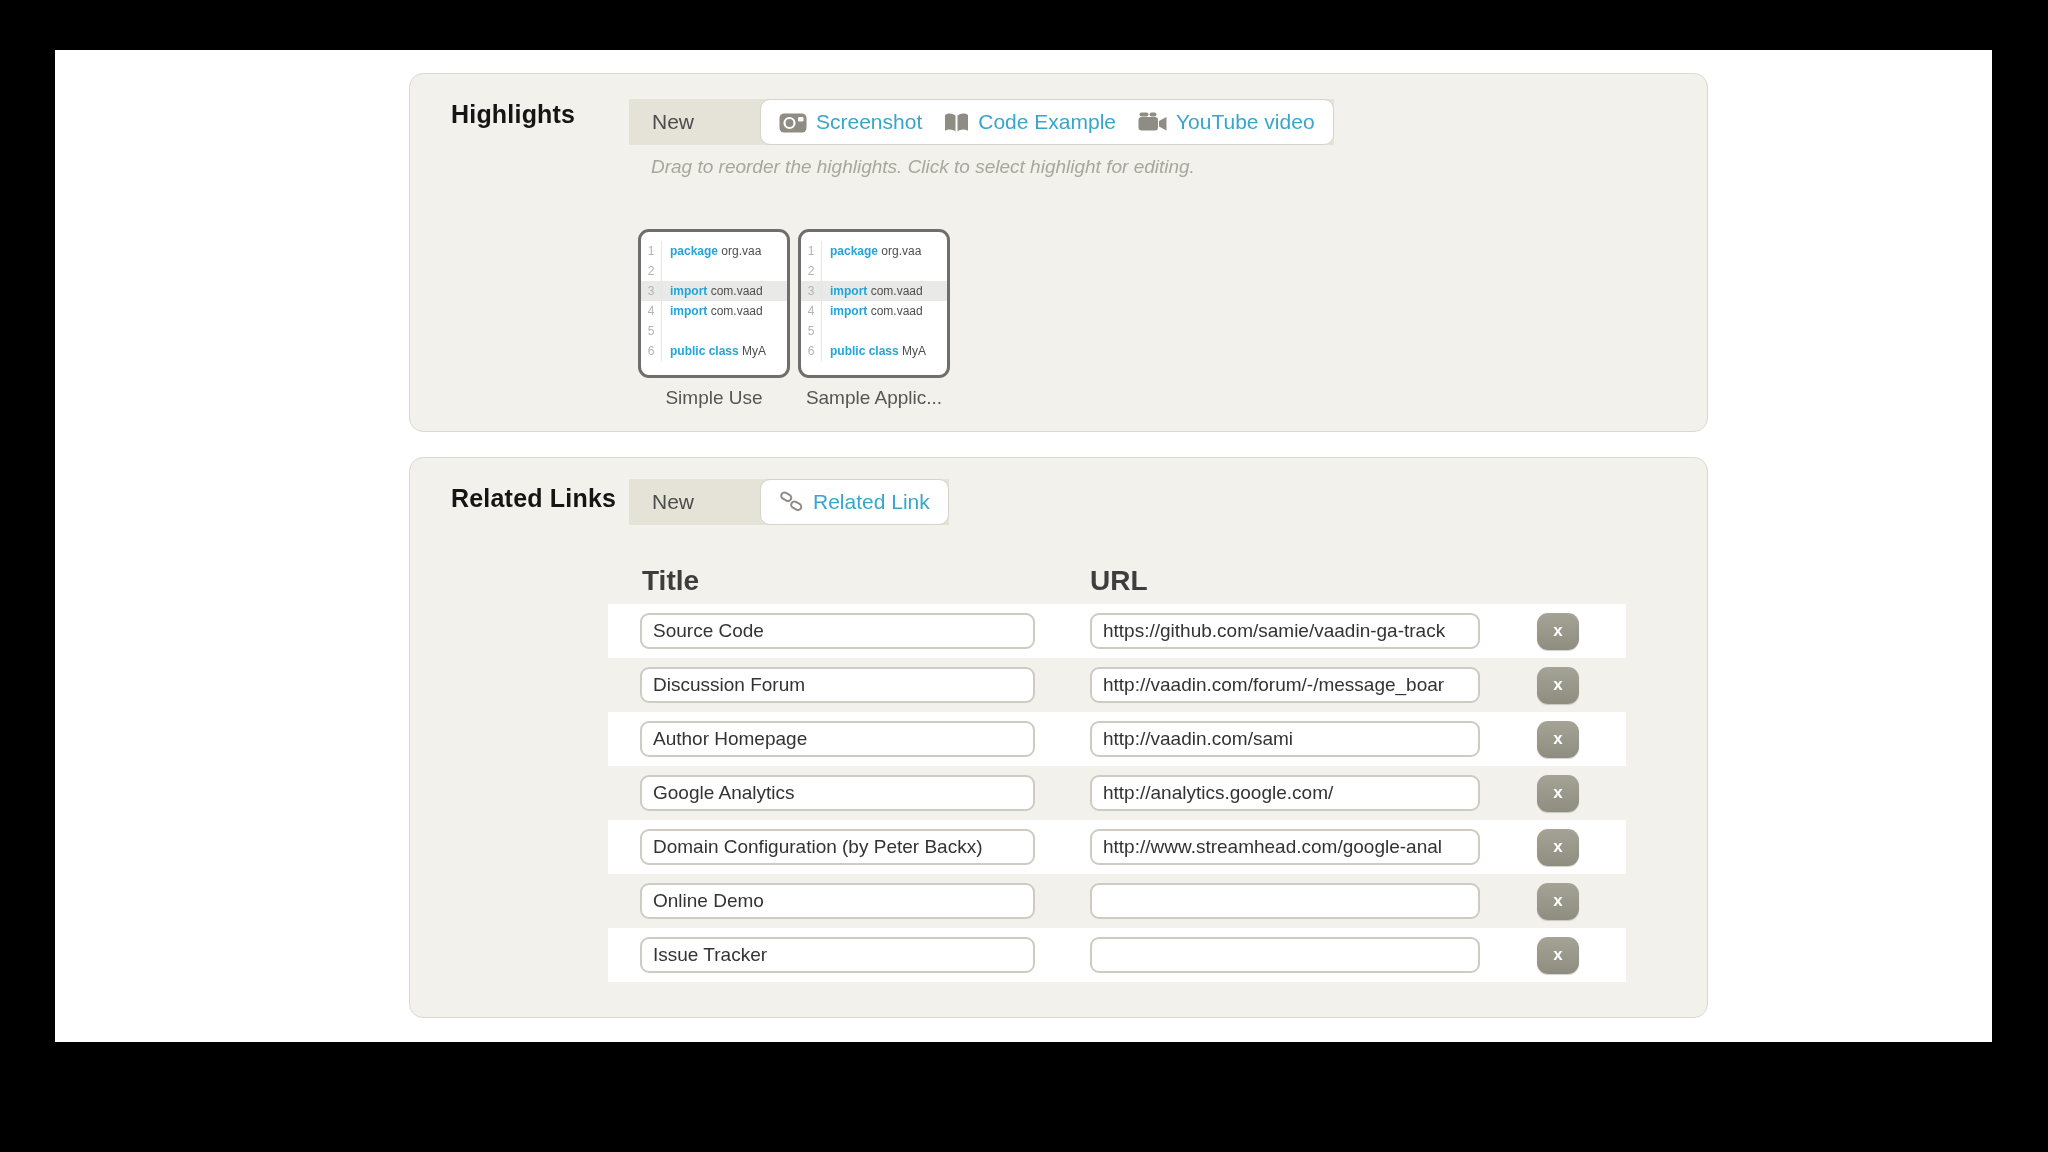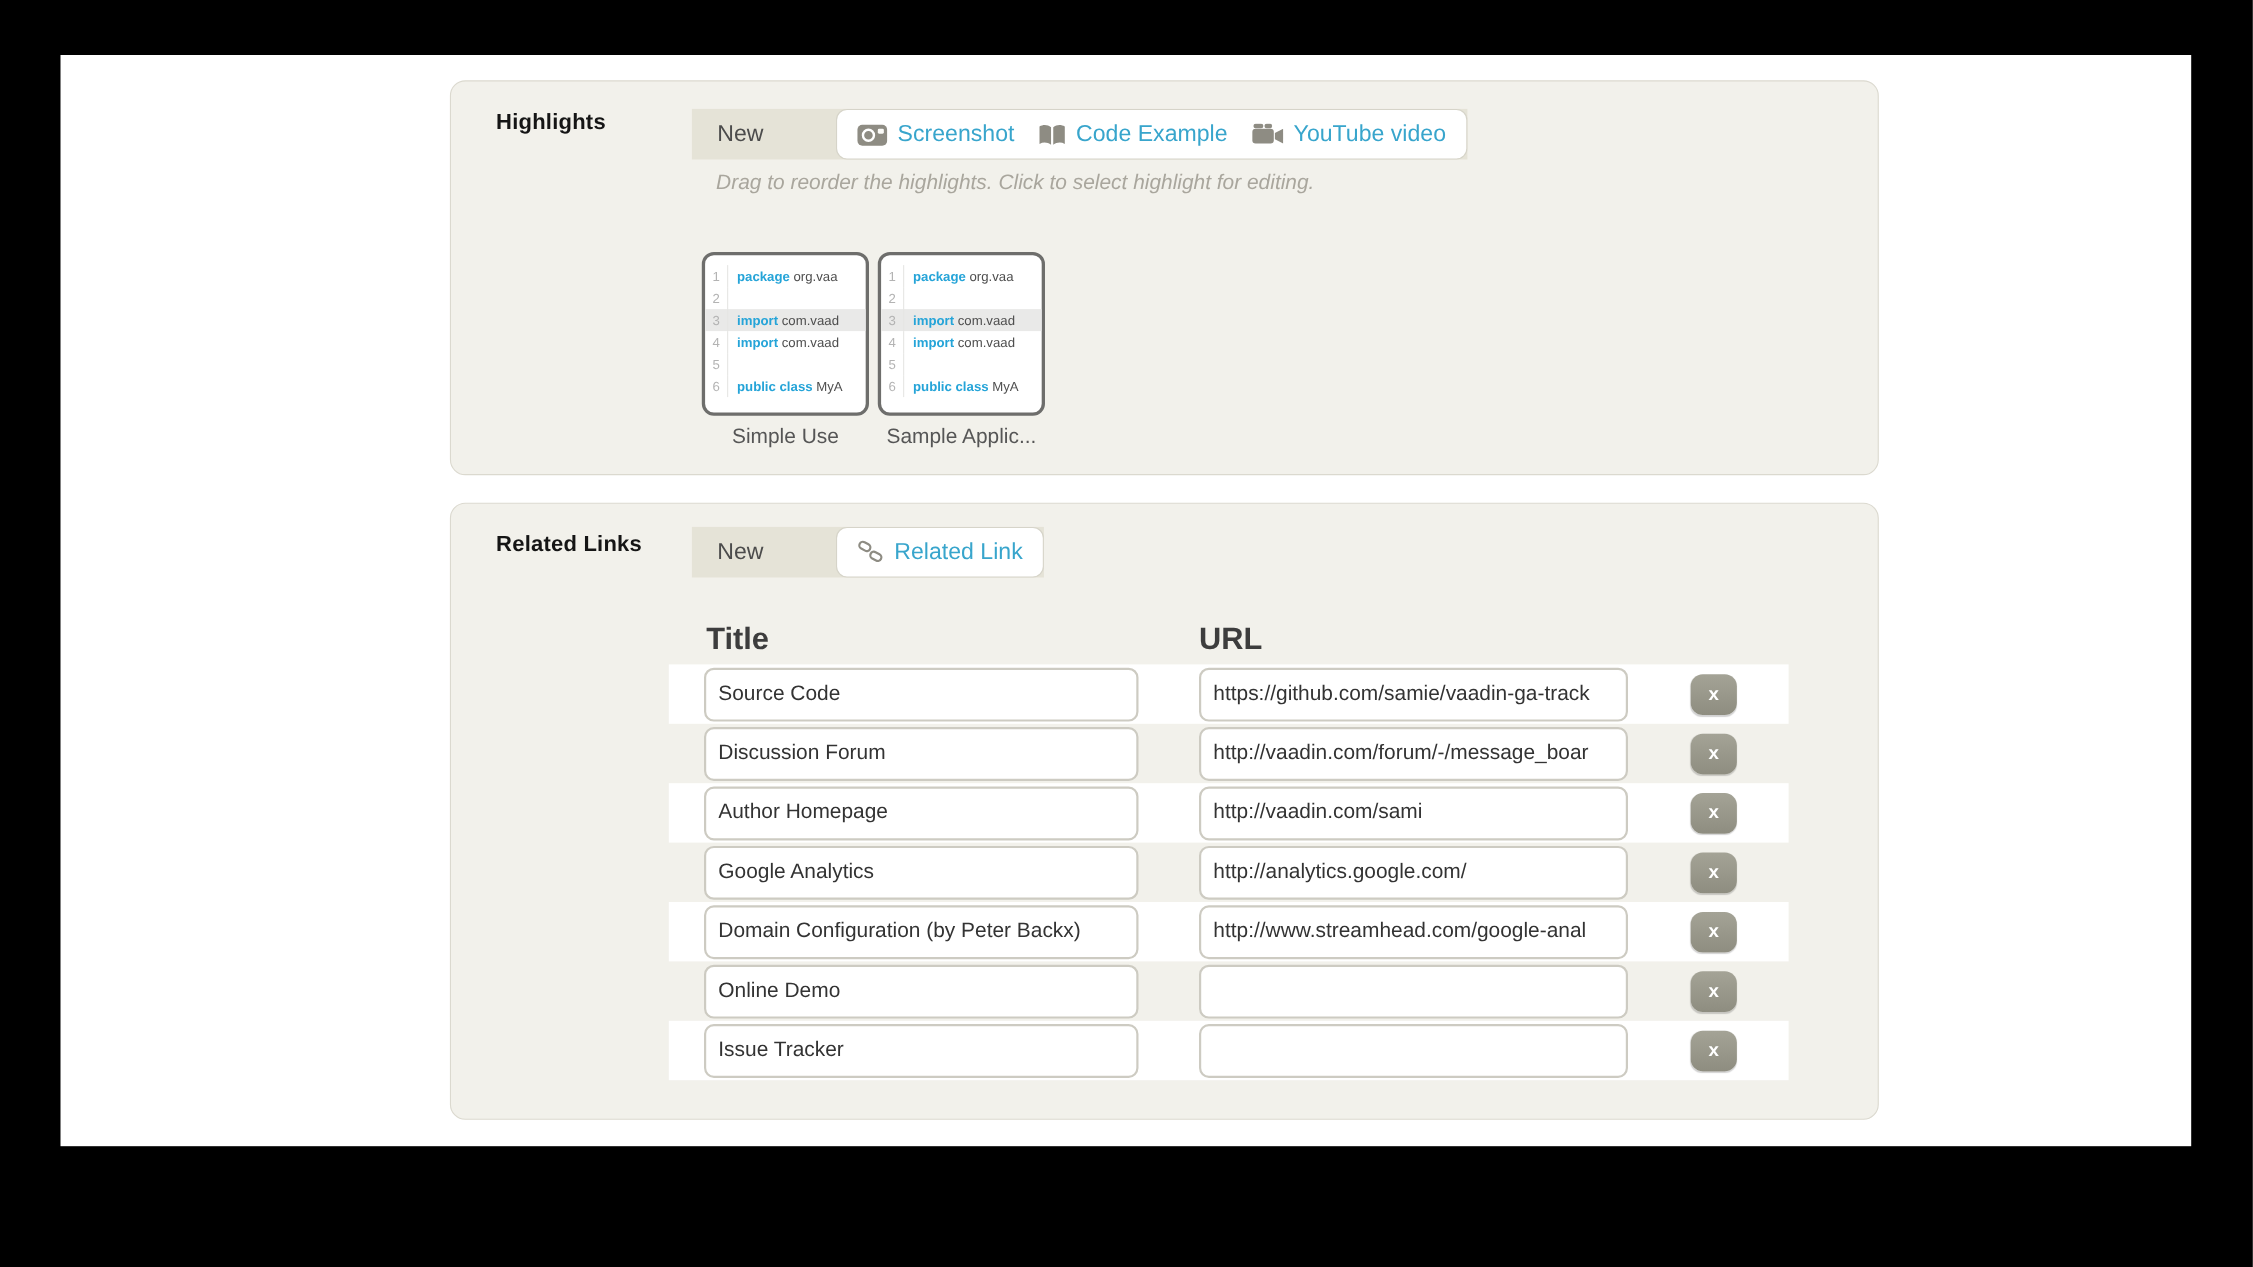--- a/index.html
+++ b/index.html
@@ -18,21 +18,21 @@
     position:absolute; left:354px; width:1299px;
     background:#f2f1eb;
     border:1px solid #dbd9cf;
     border-radius:14px;
   }
   #panel-highlights { top:23px; height:359px; }
   #panel-links     { top:407px; height:561px;padding-left:24px; }
 
   .panel-title {
     position:absolute; left:41px; top:26px;
-    font-size:20px; font-weight:bold; color:#151515;
+    font-size:25px; font-weight:bold; color:#151515;
     letter-spacing:0.2px;
   }
 
   
   .new-group {
     position:absolute; left:219px; top:25px; height:46px;
     background:#e5e3d7; border-radius:0;
     display:inline-flex; align-items:stretch;
   }
   #panel-links .new-group { top:21px; }
@@ -81,21 +81,21 @@
   
   .links-table { position:absolute; left:198px; top:100px; width:1018px; }
   .thead {
     display:flex; align-items:center; height:46px;
     font-size:28px; font-weight:bold; color:#3d3d3d;
   }
   .th-title { margin-left:34px; width:448px; }
   .lrow { display:flex; align-items:center; height:54px; }
   .lrow.alt { background:#fff; }
   .lrow input {
-    height:49px; background:#fff;
+    height:36px; background:#fff;
     border:2px solid #cdcbc2; border-radius:9px;
     font-size:19px; color:#333; padding:0 11px;
     font-family:inherit; outline:none;
   }
   .title-input { margin-left:32px; width:395px; }
   .url-input   { margin-left:55px; width:390px; }
   .del-btn {
     margin-left:57px; width:42px; height:37px; flex:none;
     border:none; border-radius:11px;
     background:linear-gradient(#a4a396,#8e8d80);

